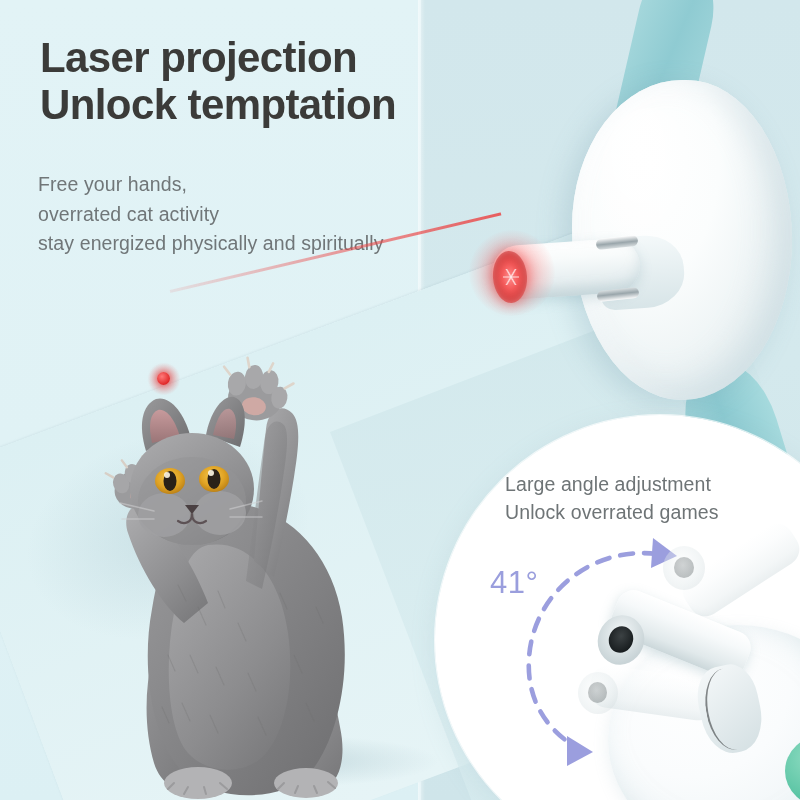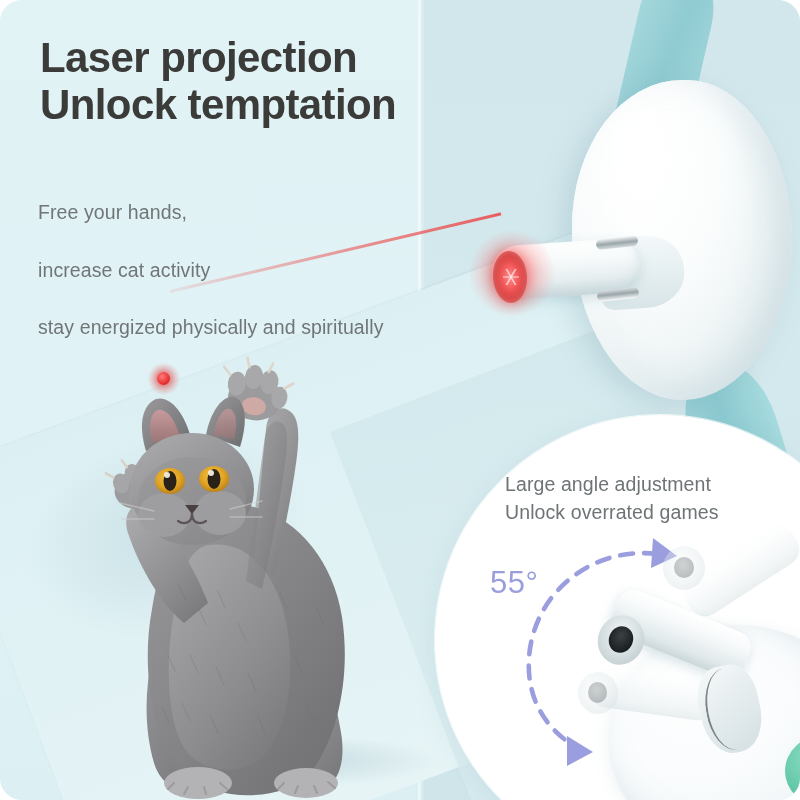--- a/index.html
+++ b/index.html
@@ -4,21 +4,20 @@
 <style>
   html,body{margin:0;padding:0;}
   body{
     width:800px;height:800px;
     font-family:"Liberation Sans","DejaVu Sans",sans-serif;
     overflow:hidden;
   }
   #stage{
     position:relative;width:800px;height:800px;overflow:hidden;
     background:#e4f3f6;
-    border-radius:22px;
   }
   
   .bg-left{
     position:absolute;left:0;top:0;width:421px;height:800px;
     background:linear-gradient(180deg,#e2f3f6 0%,#e0f2f5 55%,#dcf0f4 100%);
   }
   .bg-right{
     position:absolute;left:421px;top:0;width:379px;height:800px;
     background:linear-gradient(180deg,#d2e7ec 0%,#d4e9ed 45%,#cfe5ea 100%);
   }
@@ -54,21 +53,21 @@
     position:absolute;left:40px;top:34px;width:520px;
     color:#3b3b39;font-weight:bold;font-size:42px;line-height:1.12;
     letter-spacing:-0.6px;
   }
   .headline div{white-space:nowrap;}
   .subtitle{
     position:absolute;left:38px;top:170px;width:470px;
     color:#707678;font-size:19.5px;line-height:1.52;font-weight:400;
     letter-spacing:.1px;
   }
-  .subtitle div{white-space:nowrap;margin-top:28px;}
+  .subtitle div{white-space:nowrap;}
 
   
   .dev-arm-top{
     position:absolute;left:617px;top:-40px;width:74px;height:300px;
     background:linear-gradient(100deg,#a8d9dd 0%,#8fcbd2 45%,#a9dade 100%);
     border-radius:40px/60px;
     transform:rotate(13deg);
   }
   .dev-arm-bot{
     position:absolute;left:700px;top:360px;width:90px;height:220px;
@@ -227,21 +226,21 @@
   <div class="floor2"></div>
   <div class="cat-shadow"></div>
 
   <div class="headline">
     <div>Laser projection</div>
     <div>Unlock temptation</div>
   </div>
 
   <div class="subtitle">
     <div>Free your hands,</div>
-    <div>increase cat activity</div>
+    <div>overrated cat activity</div>
     <div>stay energized physically and spiritually</div>
   </div>
 
   <div class="dev-arm-top"></div>
   <div class="dev-arm-bot"></div>
   <div class="dev-head"></div>
   <div class="dev-head-hl"></div>
   <div class="barrel-neck"></div>
   <div class="barrel"></div>
   <div class="hinge-t"></div>
@@ -356,21 +355,21 @@
     </svg>
   </div>
 
   <div class="inset"></div>
 
   <div class="inset-title">
     <div>Large angle adjustment</div>
     <div>Unlock overrated games</div>
   </div>
 
-  <div class="angle-label">55°</div>
+  <div class="angle-label">41°</div>
 
   <div class="arcwrap">
     <svg viewBox="0 0 240 260" xmlns="http://www.w3.org/2000/svg">
       <path d="M162 34 C96 26 38 74 34 138 C31 184 56 214 86 230" fill="none" stroke="#9b9ede" stroke-width="4.6" stroke-dasharray="13 11" stroke-linecap="round"></path>
       <path d="M158 18 L182 36 L156 48 Z" fill="#9b9ede"></path>
       <path d="M72 216 L98 232 L72 246 Z" fill="#9b9ede"></path>
     </svg>
   </div>
 
   <div class="in-body"></div>

